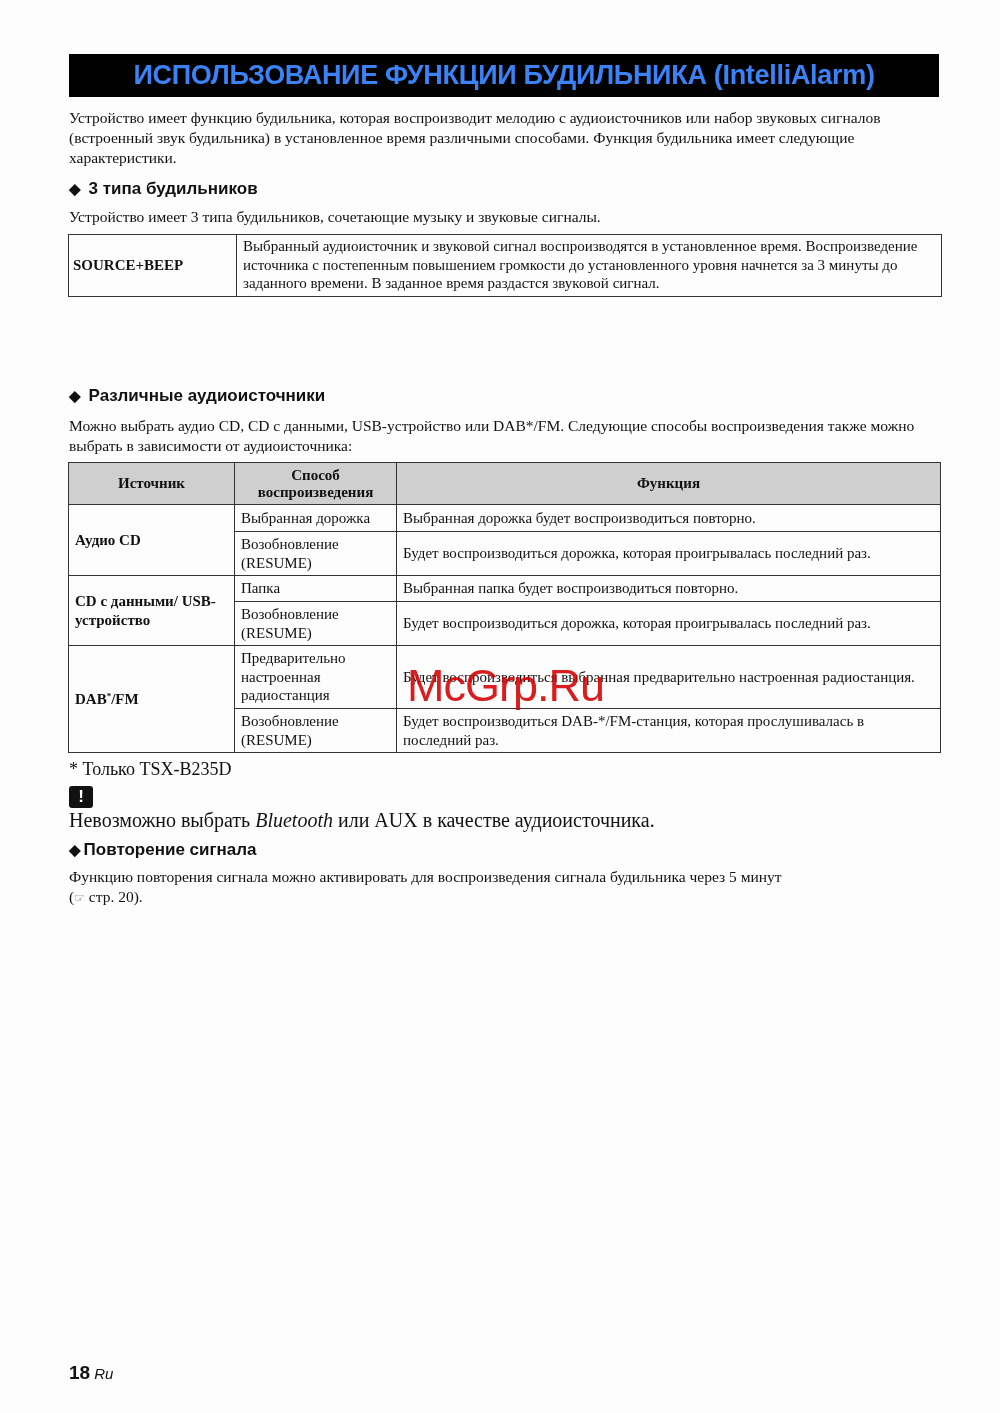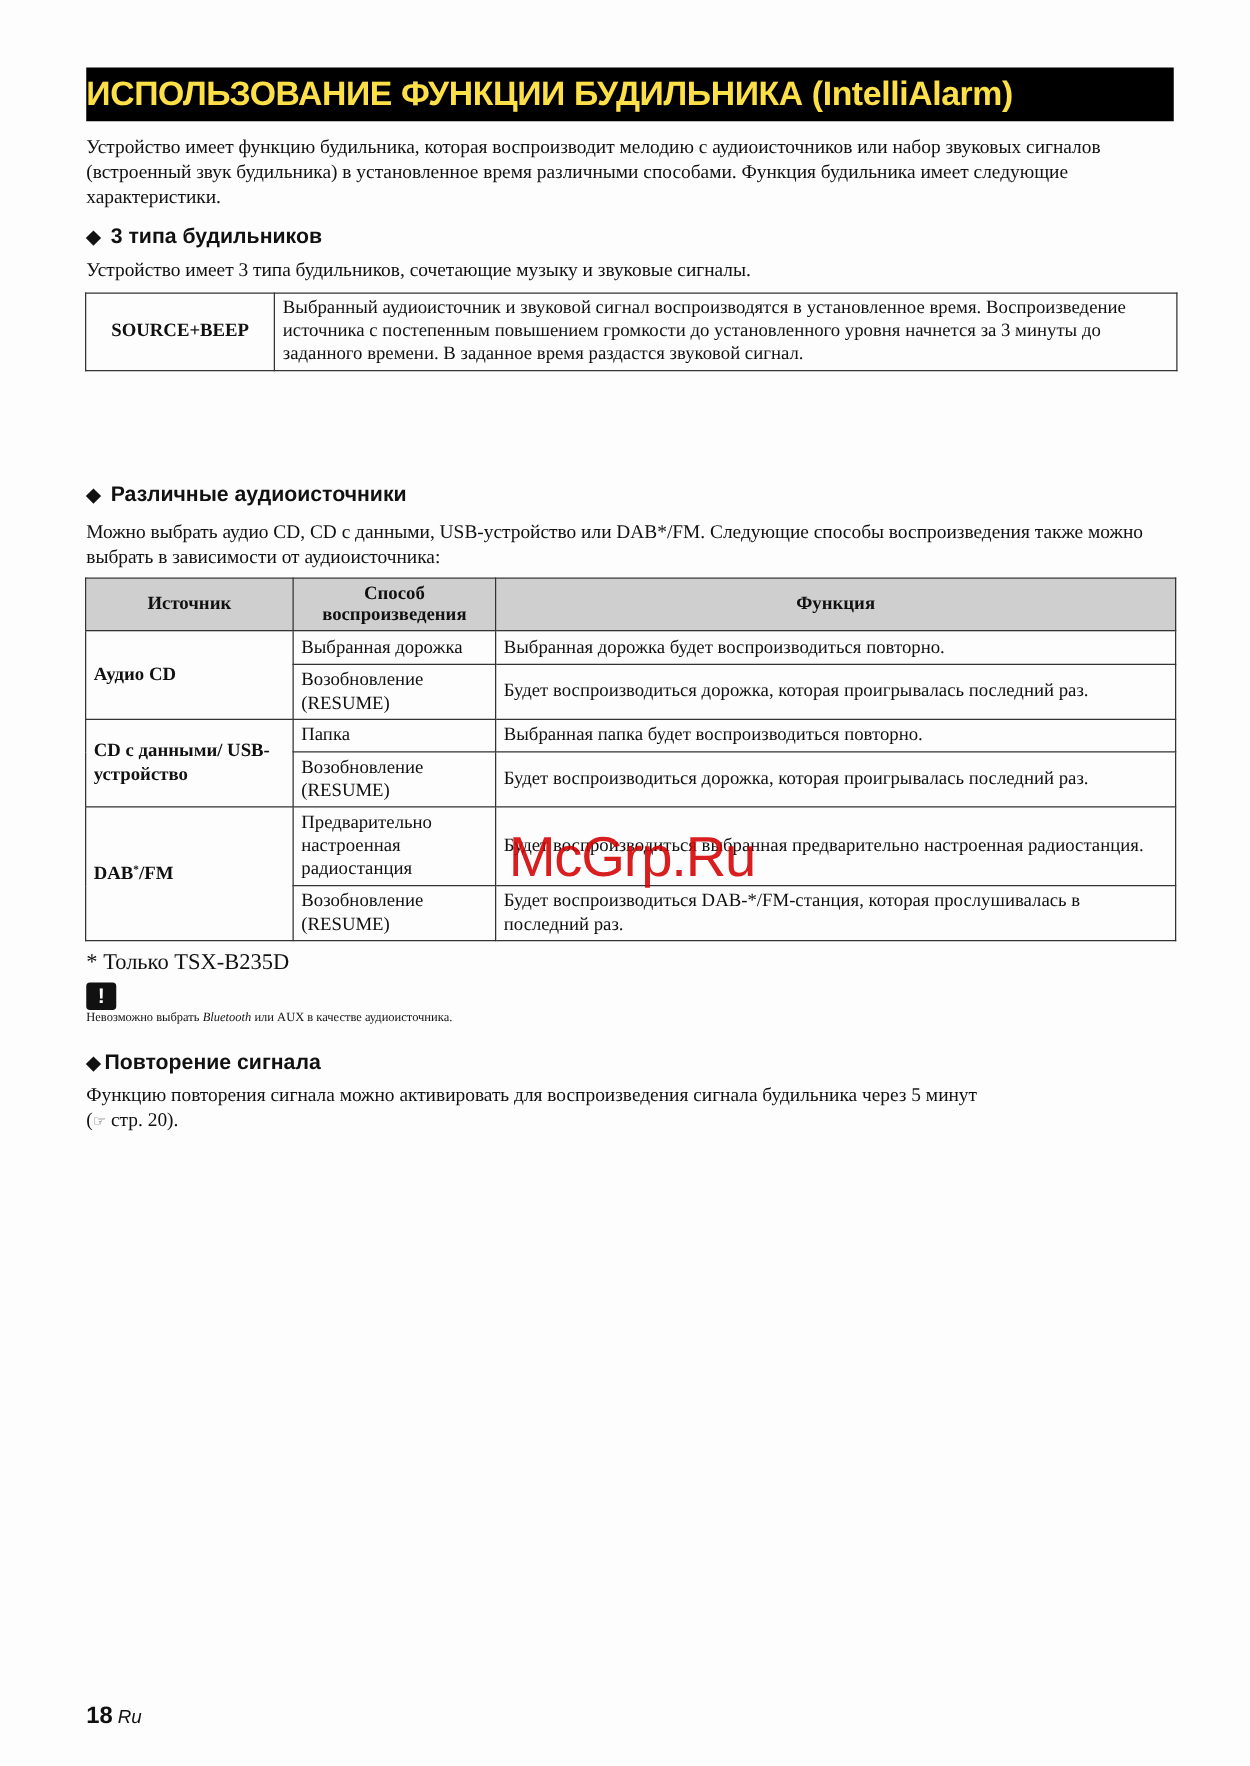--- a/index.html
+++ b/index.html
@@ -1,53 +1,53 @@
 <!DOCTYPE html>
 <html><head>
   <meta charset="utf-8">
   <style>
     * { box-sizing: border-box; margin: 0; padding: 0; }
     html, body { width: 1000px; height: 1413px; background: #fdfdfd; }
     body { position: relative; font-family: "Liberation Serif", serif; color: #111; overflow: hidden; }
 
     .title-bar {
       position: absolute; left: 69px; top: 54px; width: 870px; height: 43px;
-      background: #000; color: #fde047;
+      background: #000; color: #3b82f6;
       font-family: "Liberation Sans", sans-serif; font-weight: bold;
-      font-size: 27px; line-height: 43px; letter-spacing: -0.3px;
+      font-size: 27px; line-height: 43px; text-align: center; letter-spacing: -0.3px;
     }
     .para { position: absolute; left: 69px; width: 875px; font-size: 15.5px; line-height: 20px; }
     .h2 {
       position: absolute; left: 69px; font-family: "Liberation Sans", sans-serif;
       font-weight: bold; font-size: 17px; line-height: 22px;
     }
     .h2 .diamond { display: inline-block; margin-right: 8px; font-size: 15px; }
 
     table { position: absolute; left: 68px; border-collapse: collapse; font-size: 15px; line-height: 18.5px; }
     td, th { border: 1px solid #333; vertical-align: middle; }
 
     #types-table { top: 234px; width: 874px; }
-    #types-table td.k { width: 148px; padding: 0 20px; font-weight: bold; }
+    #types-table td.k { width: 168px; padding: 0 4px; font-weight: bold; }
     #types-table td.v { padding: 2px 6px 3px 6px; }
 
     #sources-table { top: 462px; width: 873px; }
     #sources-table th { background: #cfcfcf; font-weight: bold; text-align: center; height: 42px; line-height: 17px; }
     #sources-table td { padding: 1px 6px; }
     #sources-table td.src { width: 166px; font-weight: bold; }
     #sources-table td.mode { width: 162px; }
     sup { font-size: 9px; vertical-align: 5px; line-height: 0; }
 
     .note-icon {
       position: absolute; left: 69px; top: 786px; width: 24px; height: 22px;
       background: #111; border-radius: 3px; color: #fff;
       font-family: "Liberation Sans", sans-serif; font-weight: bold; font-size: 17px;
       text-align: center; line-height: 22px;
     }
     .footnote { position: absolute; left: 69px; top: 759px; font-size: 18px; }
-    .note-text { position: absolute; left: 69px; top: 809px; font-size: 10px; }
+    .note-text { position: absolute; left: 69px; top: 809px; font-size: 20px; }
     .page-num {
       position: absolute; left: 69px; top: 1362px; font-family: "Liberation Sans", sans-serif;
       font-weight: bold; font-size: 19px;
     }
     .page-num .lang { font-weight: normal; font-style: italic; font-size: 15px; margin-left: 4px; }
     .watermark {
       position: absolute; left: 407px; top: 660px; color: #d40000;
       font-family: "Liberation Sans", sans-serif; font-size: 45px; opacity: 0.88; letter-spacing: -1px;
     }
   </style>

